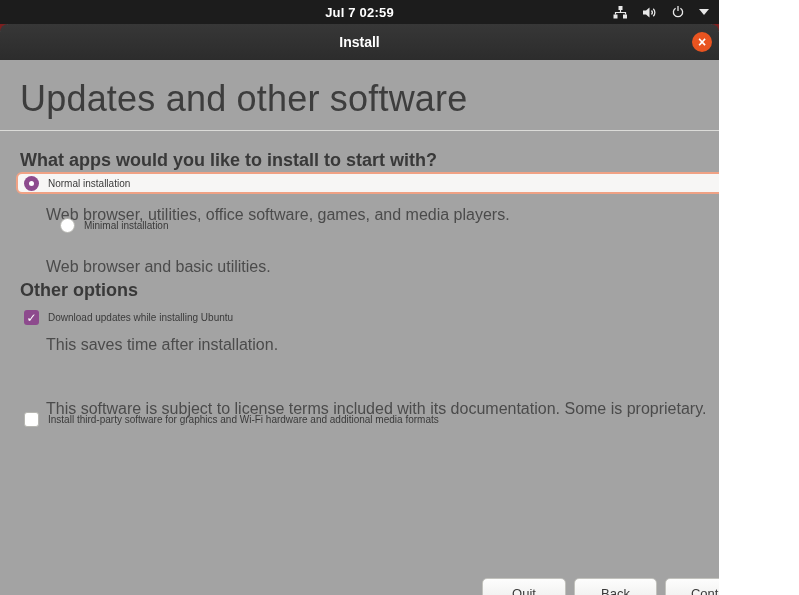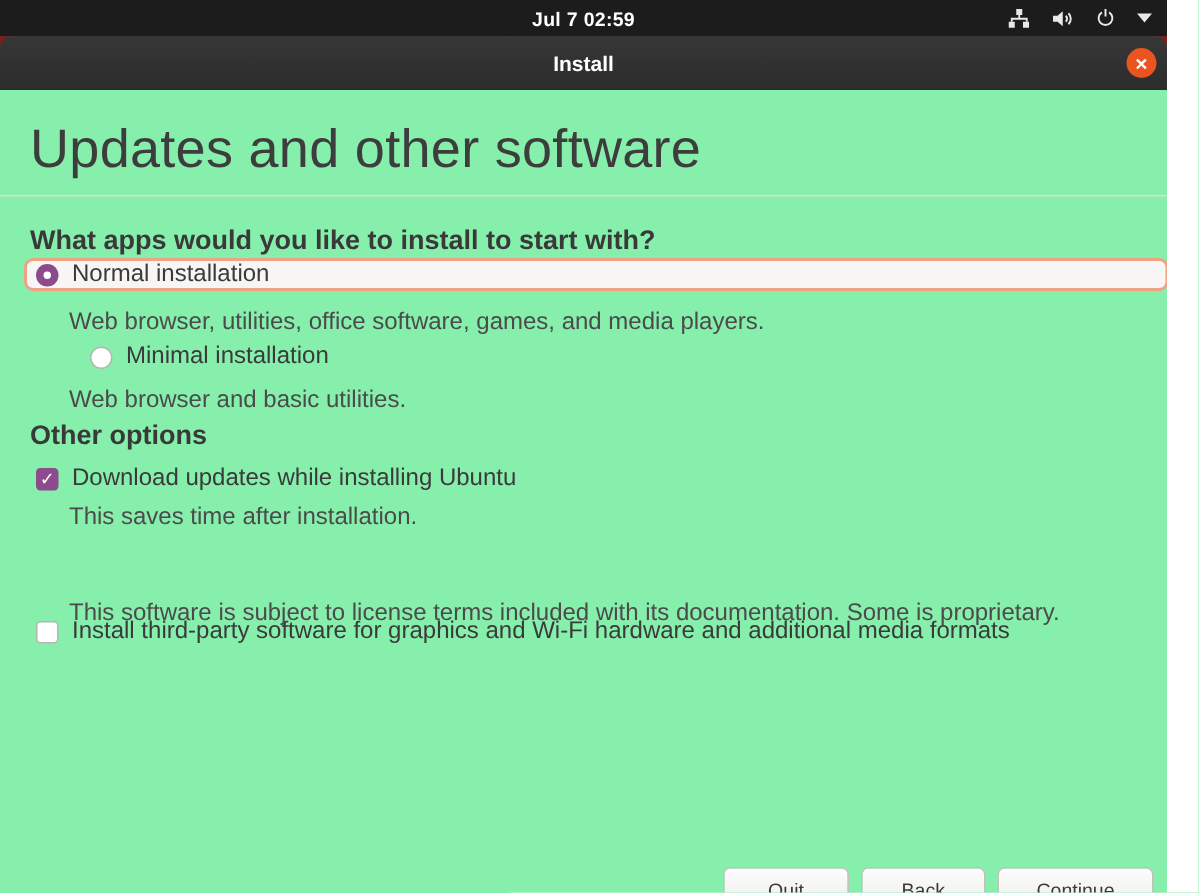--- a/index.html
+++ b/index.html
@@ -4,22 +4,22 @@
 <style>
   :root{
     --accent:#8d4a8d;
     --focus:#f0a285;
     --close:#e95420;
     --topbar:#1c1c1c;
     --titlebar:#303030;
   }
   html,body{margin:0;padding:0;}
   .screen{
-    position:relative;width:778px;height:595px;overflow:hidden;
-    background:#86efac;
+    position:relative;width:719px;height:595px;overflow:hidden;
+    background:#a3a3a3;
     font-family:"Liberation Sans","DejaVu Sans",sans-serif;
     color:#3a3a3a;
   }
   
   .topbar{
     position:absolute;top:0;left:0;width:100%;height:24px;
     background:var(--topbar);color:#fff;
     display:flex;align-items:center;justify-content:center;
   }
   .clock{font-size:13px;font-weight:bold;letter-spacing:.2px;}
@@ -62,21 +62,21 @@
   .row{position:absolute;display:flex;align-items:center;}
   .radio{
     width:15px;height:15px;border-radius:50%;box-sizing:border-box;flex:0 0 auto;
     position:relative;
   }
   .radio.checked{background:var(--accent);}
   .radio.checked::after{
     content:"";position:absolute;left:5px;top:5px;width:5px;height:5px;border-radius:50%;background:#fff;
   }
   .radio.unchecked{background:#fff;border:1px solid #b6b6b1;}
-  .opt-label{font-size:16px;color:#3a3a3a;margin-left:9px;white-space:nowrap;}
+  .opt-label{font-size:10px;color:#3a3a3a;margin-left:9px;white-space:nowrap;}
   .desc{position:absolute;left:46px;font-size:16px;color:#4b4b4b;white-space:nowrap;}
   .checkbox{
     width:15px;height:15px;border-radius:3px;box-sizing:border-box;flex:0 0 auto;
     display:flex;align-items:center;justify-content:center;
   }
   .checkbox.checked{background:var(--accent);color:#fff;font-size:12px;font-weight:bold;line-height:1;}
   .checkbox.unchecked{background:#fff;border:1px solid #b6b6b1;}
   
   .btn{
     position:absolute;top:578px;height:30px;box-sizing:border-box;
@@ -135,21 +135,21 @@
   <div class="header-sep"></div>
 
   <div class="bold-label q-label">What apps would you like to install to start with?</div>
 
   <div class="focus-row">
     <span class="radio checked"></span>
     <span class="opt-label">Normal installation</span>
   </div>
   <div class="desc" style="top:206px">Web browser, utilities, office software, games, and media players.</div>
 
-  <div class="row" style="left:24px;top:229px;padding-left:36px;">
+  <div class="row" style="left:24px;top:218px;padding-left:36px;">
     <span class="radio unchecked"></span>
     <span class="opt-label">Minimal installation</span>
   </div>
   <div class="desc" style="top:258px">Web browser and basic utilities.</div>
 
   <div class="bold-label other-label">Other options</div>
 
   <div class="row" style="left:24px;top:310px;">
     <span class="checkbox checked">
         <span>✓</span>

